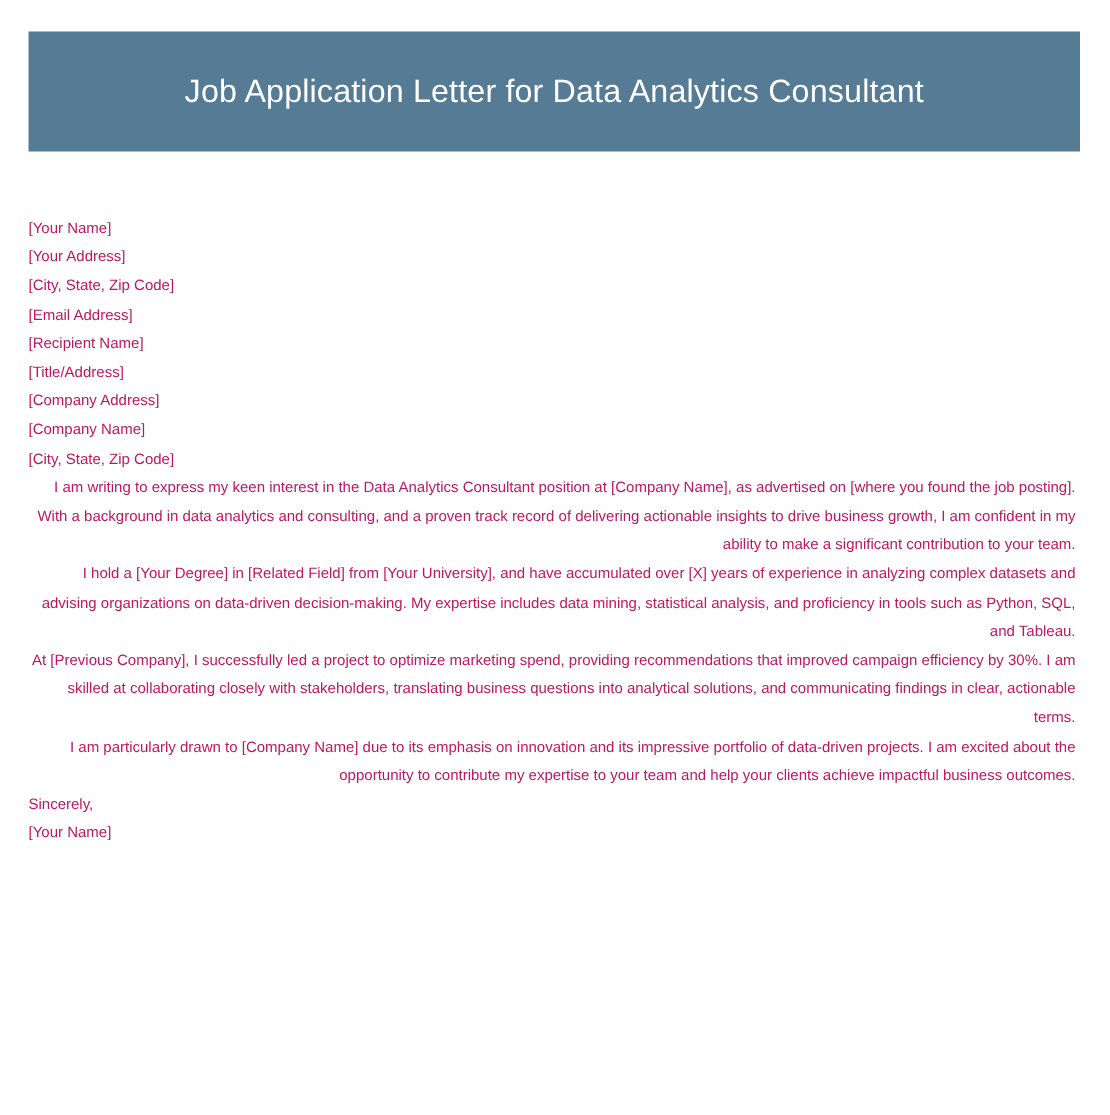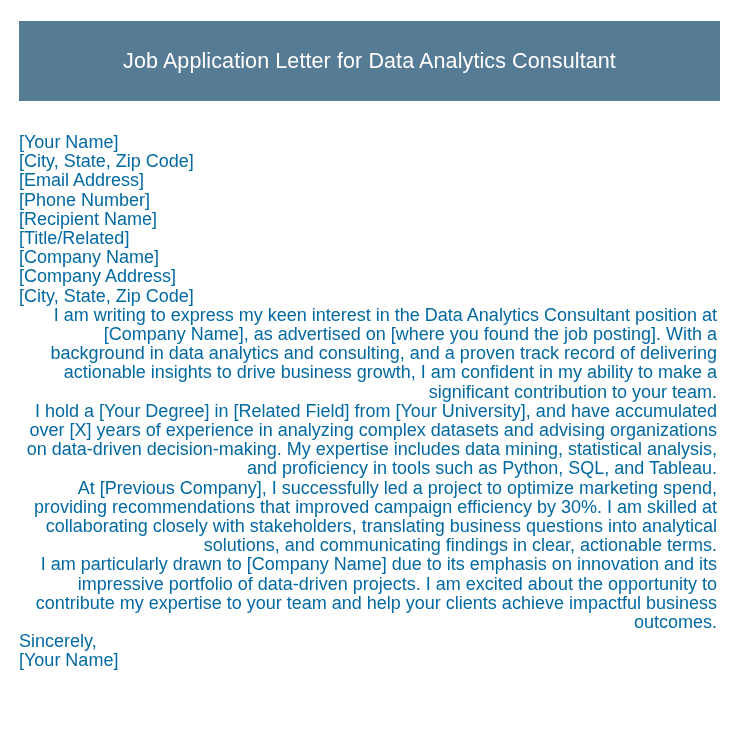--- a/index.html
+++ b/index.html
@@ -37,24 +37,24 @@
     font-weight: 400;
     line-height: 26px;
     letter-spacing: 0.1px;
     text-align: center;
     font-family: "Liberation Sans", sans-serif;
     white-space: nowrap;
   }
   .letter-body {
     position: absolute;
     left: 19px;
-    top: 133px;
+    top: 143px;
     width: 698px;
-    color: #0369a1;
-    font-size: 18px;
+    color: #be185d;
+    font-size: 10px;
     line-height: 19.2px;
     font-family: "Liberation Sans", sans-serif;
     text-align: left;
   }
   .letter-line {
     margin: 0;
     padding: 0;
     white-space: pre-wrap;
   }
   .letter-para {
@@ -69,30 +69,30 @@
 <div class="page">
 
   <div class="letter-header">
     <div class="letter-header-title">Job Application Letter for Data Analytics Consultant</div>
   </div>
 
   <div class="letter-body">
 
     <div>
       <div class="letter-line">[Your Name]</div>
+      <div class="letter-line">[Your Address]</div>
       <div class="letter-line">[City, State, Zip Code]</div>
       <div class="letter-line">[Email Address]</div>
-      <div class="letter-line">[Phone Number]</div>
     </div>
 
     <div>
       <div class="letter-line">[Recipient Name]</div>
-      <div class="letter-line">[Title/Related]</div>
+      <div class="letter-line">[Title/Address]</div>
+      <div class="letter-line">[Company Address]</div>
       <div class="letter-line">[Company Name]</div>
-      <div class="letter-line">[Company Address]</div>
       <div class="letter-line">[City, State, Zip Code]</div>
     </div>
 
 
     <p class="letter-para">I am writing to express my keen interest in the Data Analytics Consultant position at [Company Name], as advertised on [where you found the job posting]. With a background in data analytics and consulting, and a proven track record of delivering actionable insights to drive business growth, I am confident in my ability to make a significant contribution to your team.</p>
     <p class="letter-para">I hold a [Your Degree] in [Related Field] from [Your University], and have accumulated over [X] years of experience in analyzing complex datasets and advising organizations on data-driven decision-making. My expertise includes data mining, statistical analysis, and proficiency in tools such as Python, SQL, and Tableau.</p>
     <p class="letter-para">At [Previous Company], I successfully led a project to optimize marketing spend, providing recommendations that improved campaign efficiency by 30%. I am skilled at collaborating closely with stakeholders, translating business questions into analytical solutions, and communicating findings in clear, actionable terms.</p>
     <p class="letter-para">I am particularly drawn to [Company Name] due to its emphasis on innovation and its impressive portfolio of data-driven projects. I am excited about the opportunity to contribute my expertise to your team and help your clients achieve impactful business outcomes.</p>
 
     <div class="letter-line">Sincerely,</div>

